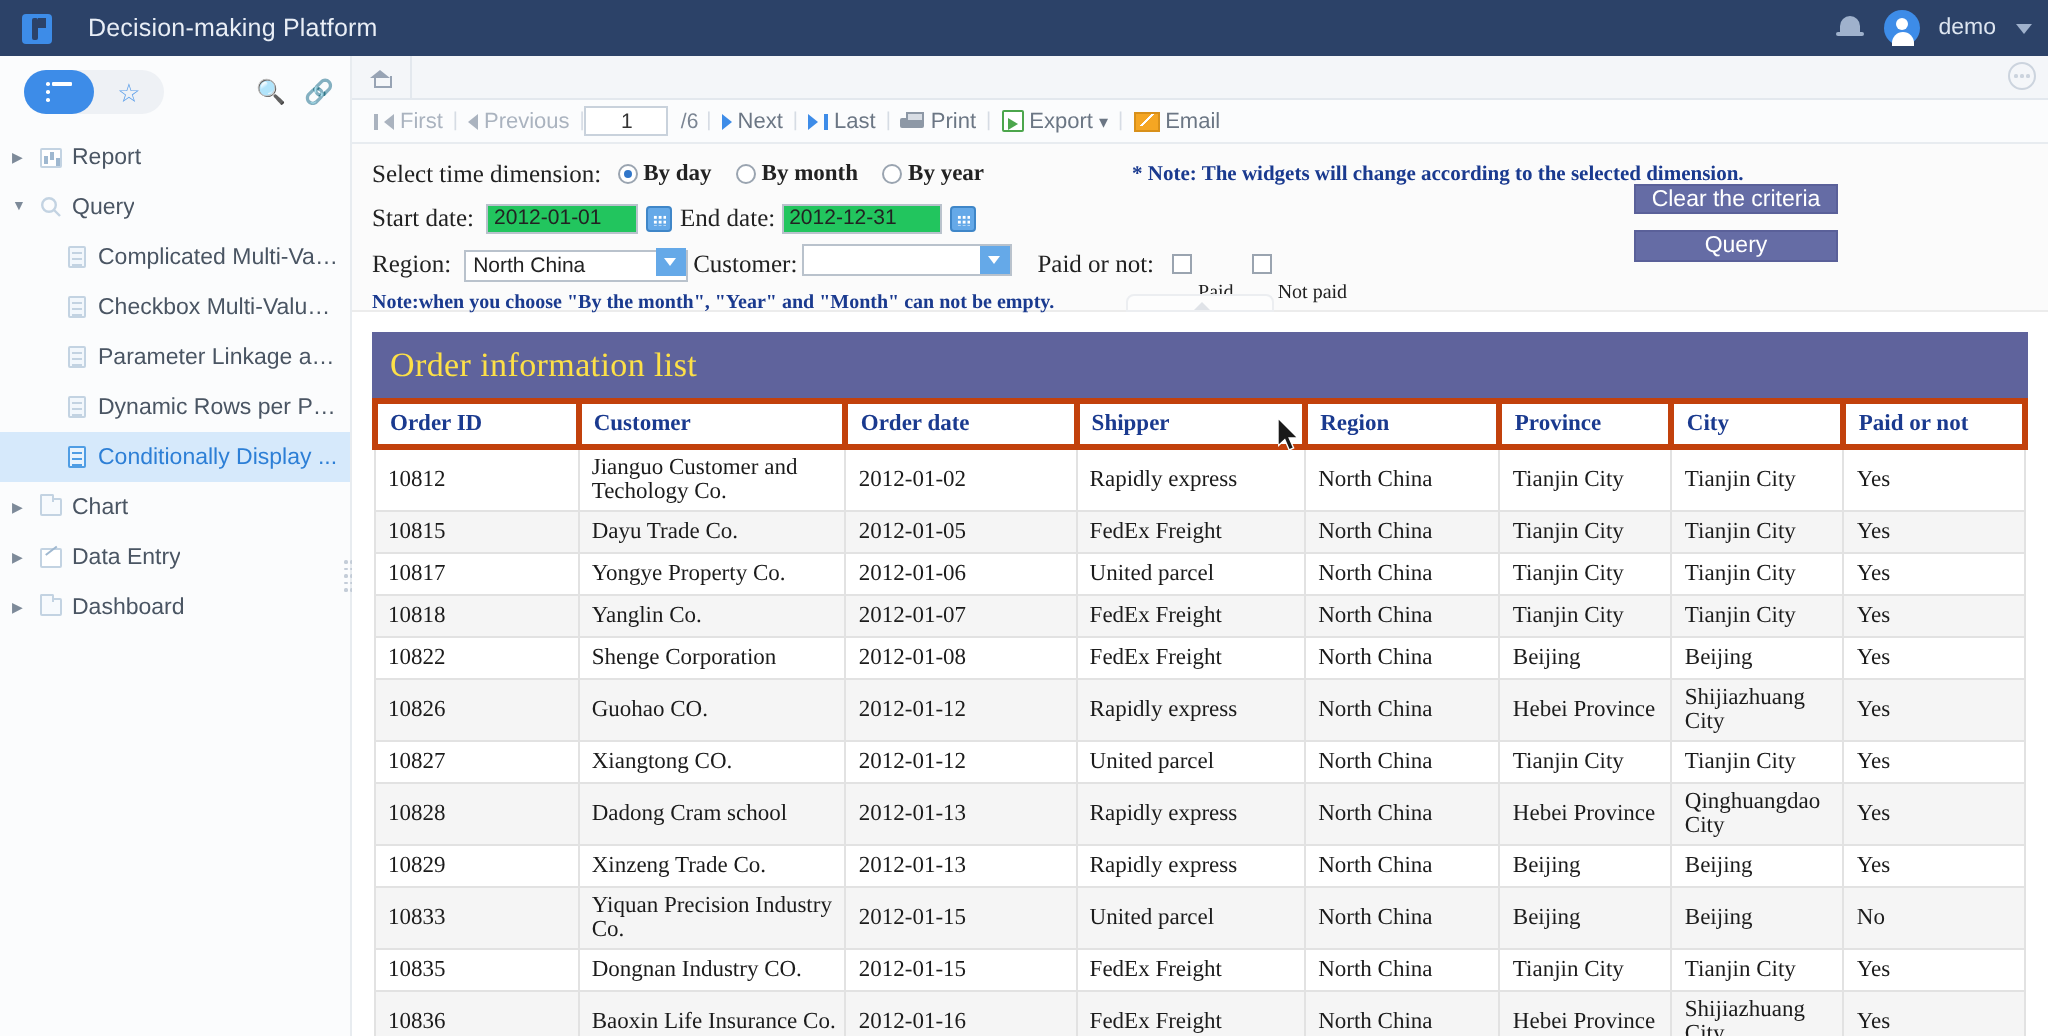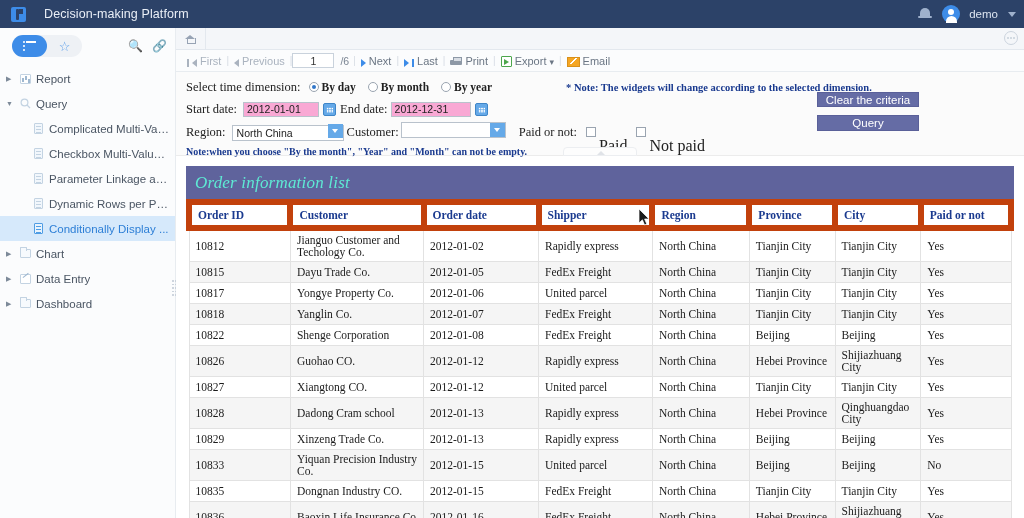--- a/index.html
+++ b/index.html
@@ -336,21 +336,21 @@
   #toolbar {
     height: 22px;
     background: #fbfcfd;
     border-bottom: 1px solid #e8ecf0;
     display: flex; align-items: center;
     font-size: 11px;
     color: #6b7684;
     padding-left: 6px;
     gap: 0;
   }
-  .tb-item { display: flex; align-items: flex-end; gap: 3px; padding: 0 5px; white-space: nowrap; }
+  .tb-item { display: flex; align-items: center; gap: 3px; padding: 0 5px; white-space: nowrap; }
   .tb-sep { color: #d6dce4; font-size: 10px; }
   .tb-item.disabled { color: #aab3bf; }
   .tri-l { width:0;height:0;border-top:4px solid transparent;border-bottom:4px solid transparent;border-right:5px solid currentColor; }
   .tri-r { width:0;height:0;border-top:4px solid transparent;border-bottom:4px solid transparent;border-left:5px solid currentColor; }
   .bar-l { width:2px;height:8px;background:currentColor; }
   .nav-blue { color:#3d8ce8; }
   #page-input {
     width: 42px; height: 15px;
     border: 1px solid #c9d2dc;
     text-align: center;
@@ -436,21 +436,21 @@
     white-space:nowrap;
   }
   .note2 {
     font-family:"Liberation Serif", serif;
     font-size: 10px; font-weight:bold; color:#1a3a8f;
     white-space:nowrap;
   }
   .txt-in {
     height: 15px;
     border: 1px solid #b9c2cc;
-    background: #f9a8d4;
+    background: #22c55e;
     font-size: 10.5px;
     font-family: "Liberation Sans", sans-serif;
     color: #222;
     padding: 0 3px;
     outline: none;
   }
   .cal-btn {
     width: 13px; height: 13px;
     background: #65a9e8;
     border: 1px solid #3f86c8;
@@ -493,21 +493,21 @@
     border-top:4px solid #fff;
   }
   .chk {
     width: 10px; height: 10px;
     border: 1px solid #9aa4b0;
     background:#fff;
     display:inline-block;
     margin: 0 3px 0 9px;
     vertical-align: middle;
   }
-  .chk-label { font-family:"Liberation Serif", serif; font-size:16px; color:#222;margin-top:28px; }
+  .chk-label { font-family:"Liberation Serif", serif; font-size:10px; color:#222;margin-top:28px; }
   .btn-purple {
     position: absolute;
     background: #656ca5;
     color:#fff;
     font-family:Liberation Sans, sans-serif;
     font-size:11.5px;
     text-align:center;
     border: 1px solid #5a6099;
     cursor: pointer;
   }
@@ -533,43 +533,42 @@
   }
 
   
   #report-area {
     position: absolute;
     left: 10px; right: 10px; top: 138px; bottom: 0;
     overflow: hidden;
   }
   #report-title {
     background: #5f639c;
-    color: #5eead4;
+    color: #fde047;
     font-family: "Liberation Serif", serif;
     font-size: 17px;
     height: 33px;
     line-height: 33px;
     padding-left: 9px;
     letter-spacing: .2px;
-    font-style: italic;
   }
   table.rpt {
     border-collapse: collapse;
     width: 100%;
     table-layout: fixed;
     font-family: "Liberation Serif", serif;
     font-size: 11.5px;
   }
   table.rpt th {
     background: #fff;
     color: #1a3a8f;
     font-weight: bold;
     text-align: left;
     padding: 4px 0 4px 6px;
-    border: 6px solid #c2410c;
+    border: 3px solid #c2410c;
     height: 21px;
     font-size: 11.5px;
   }
   table.rpt td {
     border: 1px solid #e2e2e2;
     padding: 3px 0 3px 6px;
     color: #1b1b1b;
     vertical-align: middle;
     height: 21px;
     overflow: hidden;

